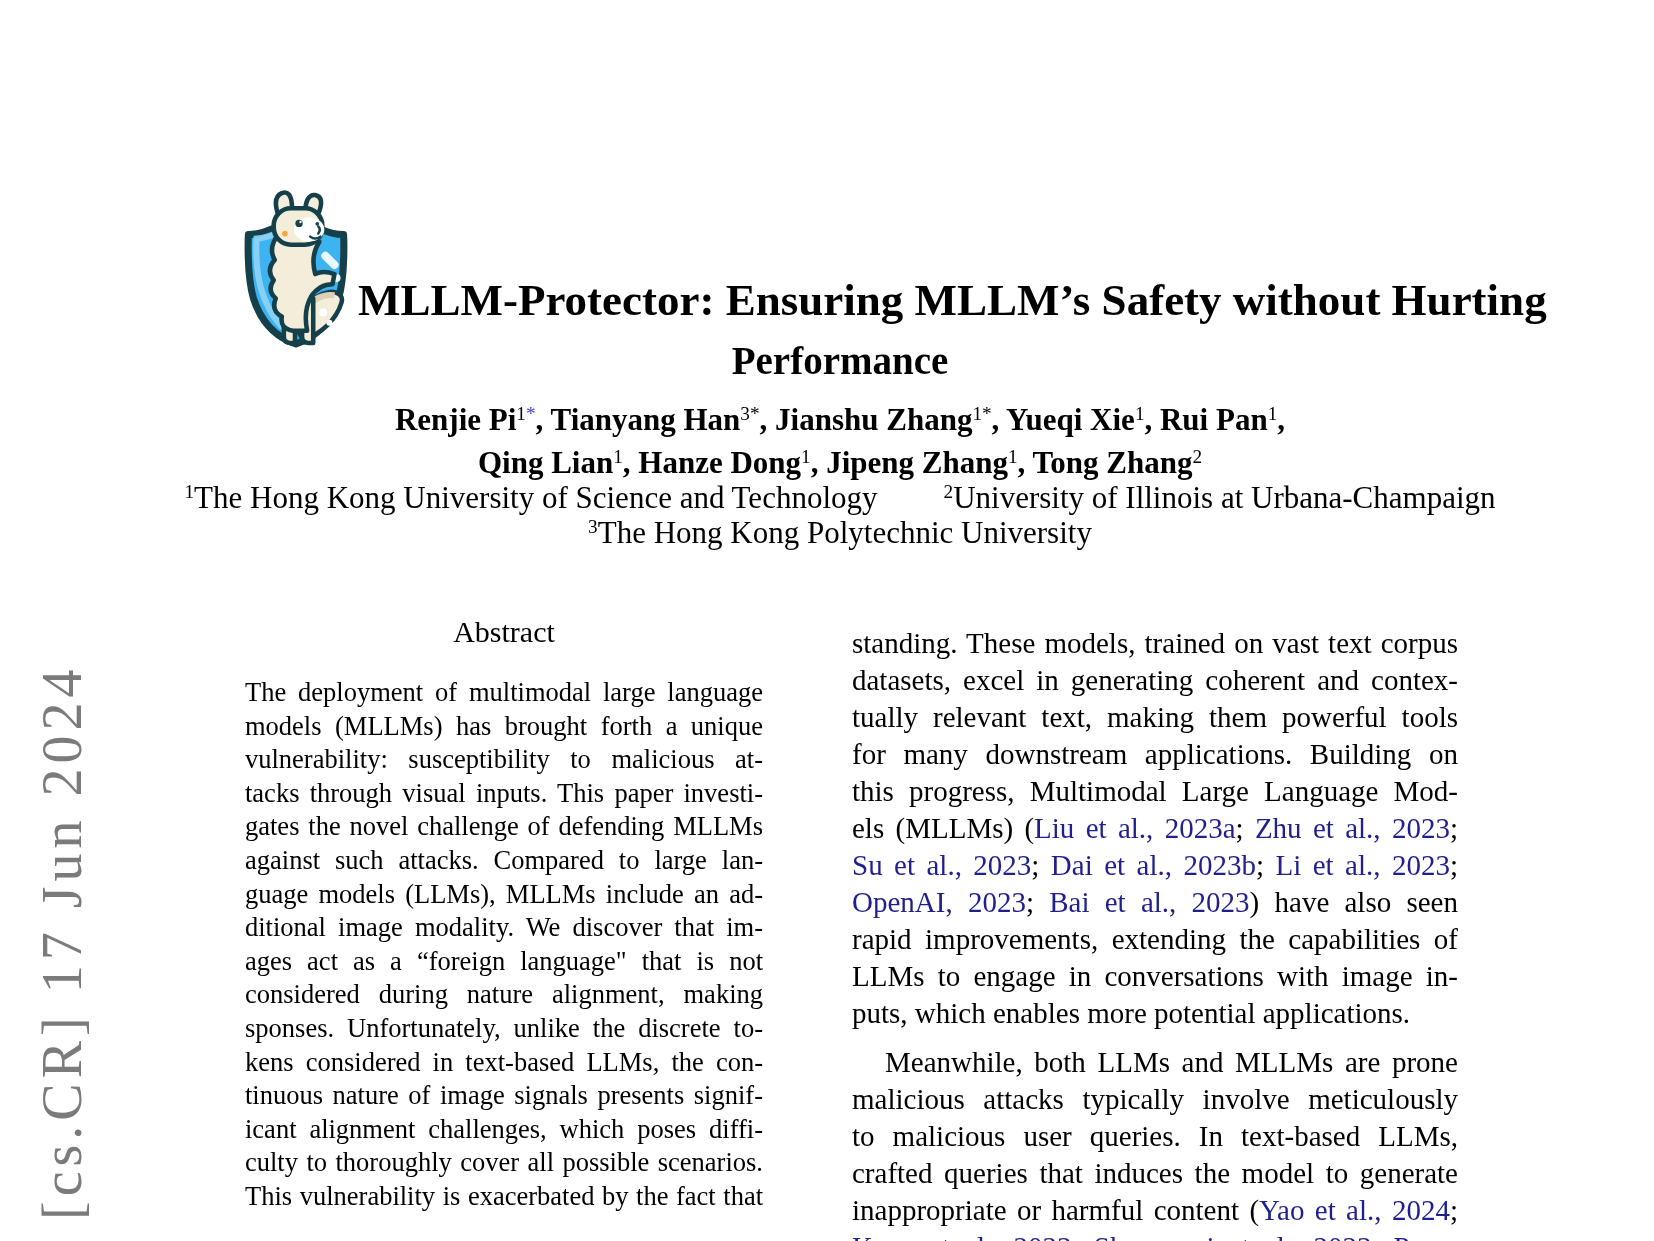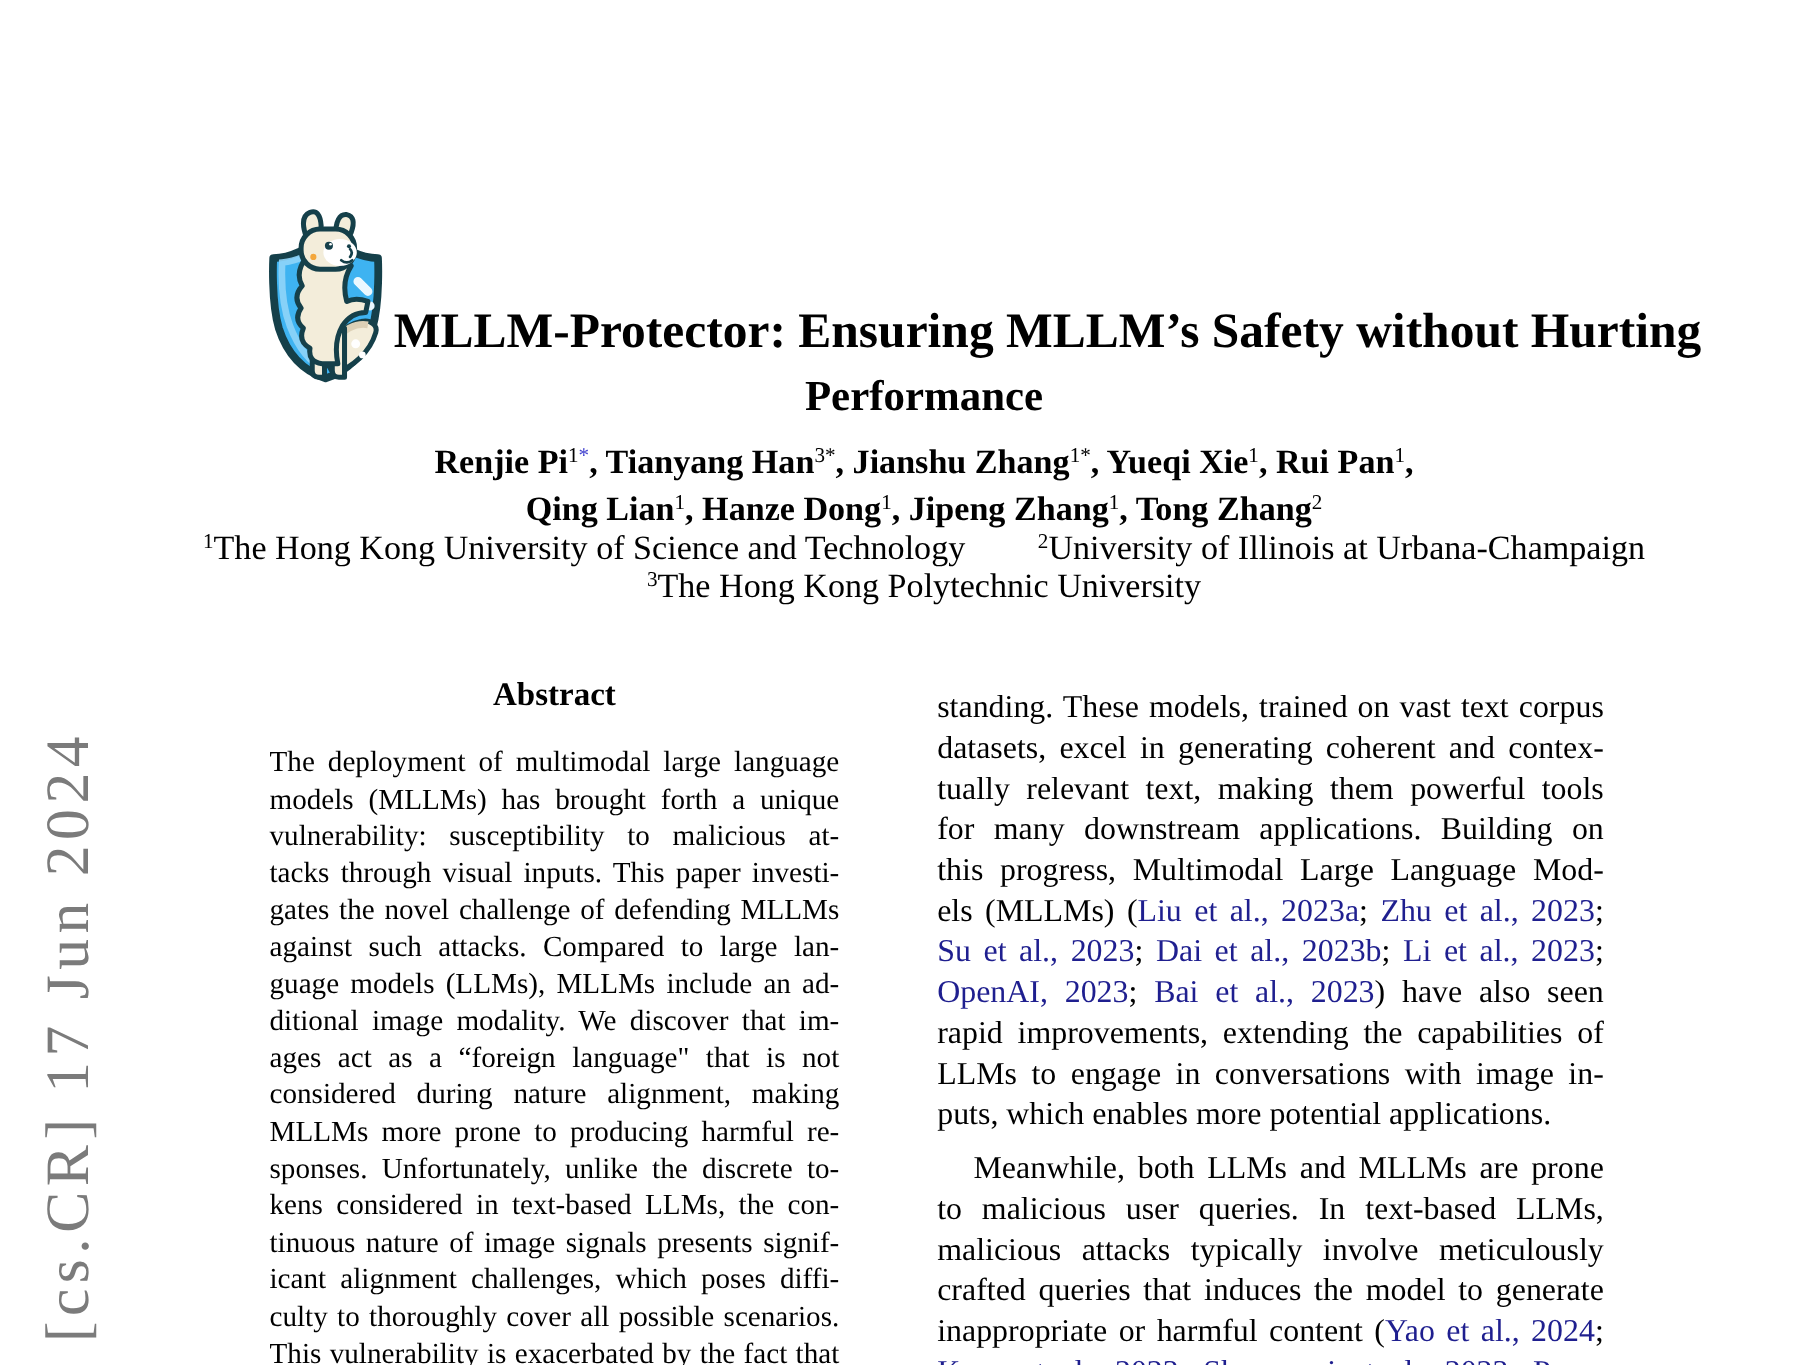--- a/index.html
+++ b/index.html
@@ -35,21 +35,21 @@
   sup{
     font-size:0.62em;font-weight:normal;vertical-align:baseline;
     position:relative;top:-0.5em;line-height:0;
   }
   .star{color:#000;}
   .star.blue{color:var(--star-blue,#4343cf);}
   .affil-item + .affil-item{margin-left:66px;}
   
   #abs-head{
     position:absolute;left:245px;top:615px;width:518px;text-align:center;
-    font-size:30px;font-weight:bold;line-height:34px;
+    font-size:30px;font-weight:normal;line-height:34px;
   }
   #abstract{position:absolute;left:245px;top:676px;width:518px;}
   .aline{
     font-size:26.5px;line-height:33.6px;
     text-align:justify;text-align-last:justify;
   }
   #rightcol{position:absolute;left:852px;top:625px;width:606px;}
   .bline{
     font-size:29px;line-height:37px;
     text-align:justify;text-align-last:justify;
@@ -110,21 +110,20 @@
     <div class="aline">The deployment of multimodal large language</div>
     <div class="aline">models (MLLMs) has brought forth a unique</div>
     <div class="aline">vulnerability: susceptibility to malicious at-</div>
     <div class="aline">tacks through visual inputs. This paper investi-</div>
     <div class="aline">gates the novel challenge of defending MLLMs</div>
     <div class="aline">against such attacks. Compared to large lan-</div>
     <div class="aline">guage models (LLMs), MLLMs include an ad-</div>
     <div class="aline">ditional image modality. We discover that im-</div>
     <div class="aline">ages act as a “foreign language" that is not</div>
     <div class="aline">considered during nature alignment, making</div>
-    <div class="aline">MLLMs more prone to producing harmful re-</div>
     <div class="aline">sponses. Unfortunately, unlike the discrete to-</div>
     <div class="aline">kens considered in text-based LLMs, the con-</div>
     <div class="aline">tinuous nature of image signals presents signif-</div>
     <div class="aline">icant alignment challenges, which poses diffi-</div>
     <div class="aline">culty to thoroughly cover all possible scenarios.</div>
     <div class="aline">This vulnerability is exacerbated by the fact that</div>
   </div>
 
 <div id="rightcol">
     <div class="bline"><span>standing. These models, trained on vast text corpus</span></div>
@@ -132,18 +131,18 @@
     <div class="bline"><span>tually relevant text, making them powerful tools</span></div>
     <div class="bline"><span>for many downstream applications. Building on</span></div>
     <div class="bline"><span>this progress, Multimodal Large Language Mod-</span></div>
     <div class="bline"><span>els (MLLMs) (</span><span class="cite">Liu et al., 2023a</span><span>; </span><span class="cite">Zhu et al., 2023</span><span>;</span></div>
     <div class="bline"><span class="cite">Su et al., 2023</span><span>; </span><span class="cite">Dai et al., 2023b</span><span>; </span><span class="cite">Li et al., 2023</span><span>;</span></div>
     <div class="bline"><span class="cite">OpenAI, 2023</span><span>; </span><span class="cite">Bai et al., 2023</span><span>) have also seen</span></div>
     <div class="bline"><span>rapid improvements, extending the capabilities of</span></div>
     <div class="bline"><span>LLMs to engage in conversations with image in-</span></div>
     <div class="bline noj"><span>puts, which enables more potential applications.</span></div>
     <div class="bline ind"><span>Meanwhile, both LLMs and MLLMs are prone</span></div>
+    <div class="bline"><span>malicious attacks typically involve meticulously</span></div>
     <div class="bline"><span>to malicious user queries. In text-based LLMs,</span></div>
-    <div class="bline"><span>malicious attacks typically involve meticulously</span></div>
     <div class="bline"><span>crafted queries that induces the model to generate</span></div>
     <div class="bline"><span>inappropriate or harmful content (</span><span class="cite">Yao et al., 2024</span><span>;</span></div>
     <div class="bline"><span class="cite">Kang et al., 2023</span><span>; </span><span class="cite">Shayegani et al., 2023</span><span>; </span><span class="cite">Perez</span></div>
   </div>
 
 </body></html>

